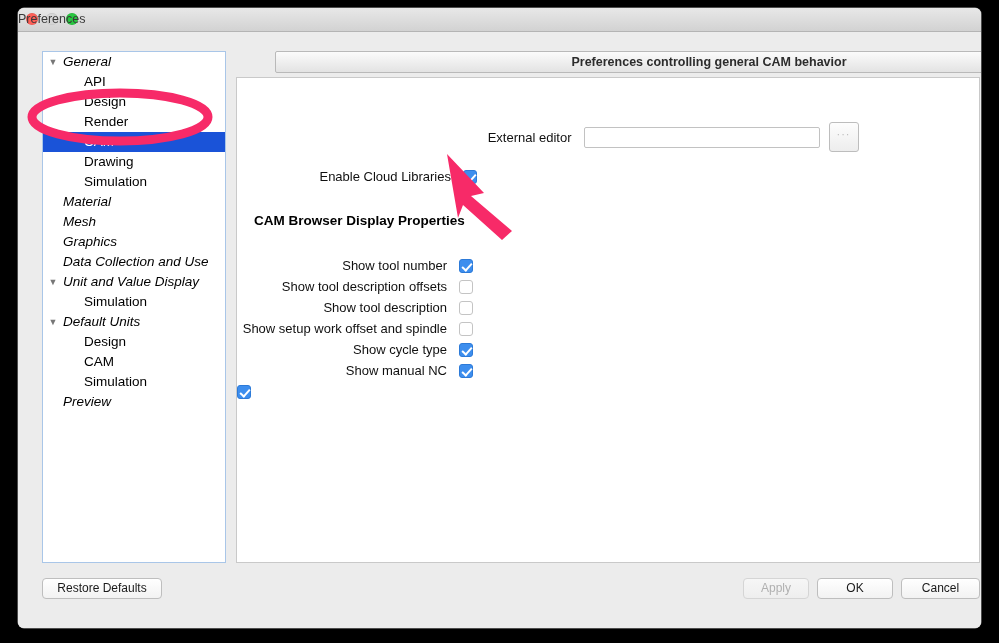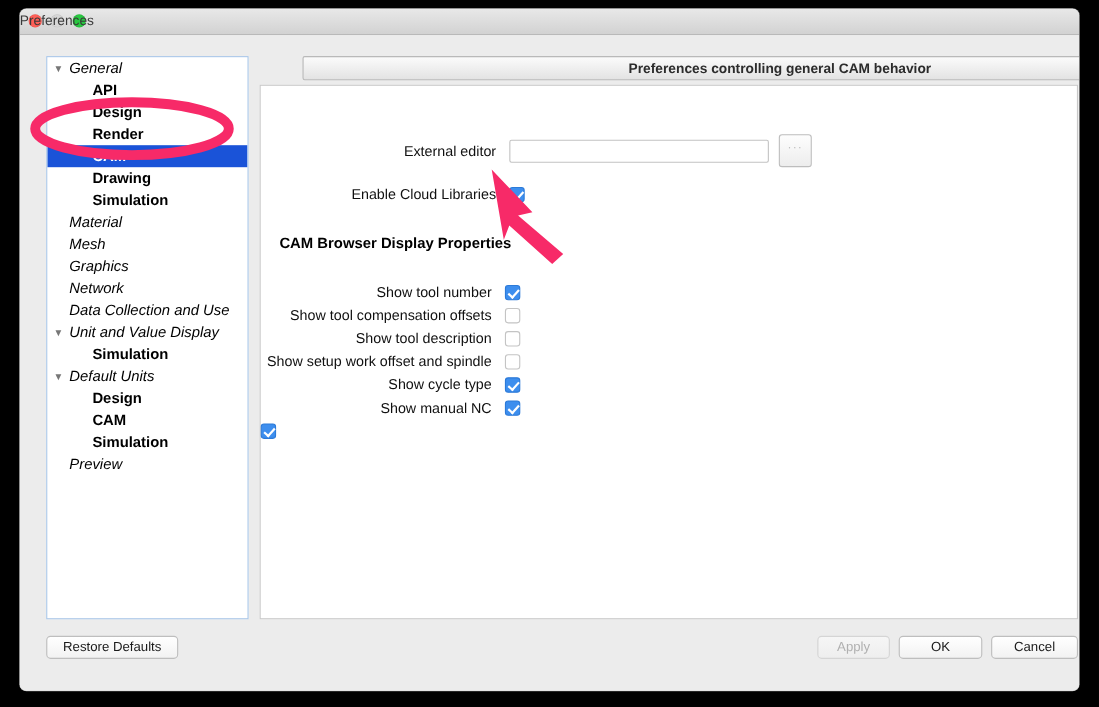--- a/index.html
+++ b/index.html
@@ -91,21 +91,21 @@
     position: absolute;
     left: 0;
     top: 0;
     width: 20px;
     text-align: center;
     font-size: 9px;
     color: #777777;
     line-height: 20px;
   }
   .lvl0 { padding-left: 20px; font-style: italic; }
-  .lvl1 { padding-left: 41px; font-weight: bold; }
+  .lvl1 { padding-left: 41px; }
 
   
   #panel-header {
     position: absolute;
     left: 218px;
     top: 19px;
     width: 868px;
     height: 22px;
     background: linear-gradient(to bottom, #fbfbfb 0%, #e3e3e3 100%);
     border: 1px solid #b9b9b9;
@@ -134,21 +134,21 @@
     display: flex;
     align-items: center;
   }
   .field-label {
     font-size: 13px;
     color: #101010;
     text-align: right;
     white-space: nowrap;
   }
 
-  #row-external { left: 0; top: 44px; width: 100%; }
+  #row-external { left: 0; top: 44px; width: 100%; justify-content: center; }
   #row-external .field-label { width: 226px; padding-right: 12px; }
 
   #external-input {
     width: 236px;
     height: 21px;
     border: 1px solid #c2c2c2;
     border-radius: 2px;
     background: #ffffff;
     font-family: "Liberation Sans", sans-serif;
     font-size: 12px;
@@ -277,21 +277,20 @@
         <div class="tree-row"><span class="disc">▼</span><span class="tree-label lvl0">General</span></div>
         <div class="tree-row"><span class="tree-label lvl1">API</span></div>
         <div class="tree-row"><span class="tree-label lvl1">Design</span></div>
         <div class="tree-row"><span class="tree-label lvl1">Render</span></div>
         <div class="tree-row selected"><span class="tree-label lvl1">CAM</span></div>
         <div class="tree-row"><span class="tree-label lvl1">Drawing</span></div>
         <div class="tree-row"><span class="tree-label lvl1">Simulation</span></div>
         <div class="tree-row"><span class="tree-label lvl0">Material</span></div>
         <div class="tree-row"><span class="tree-label lvl0">Mesh</span></div>
         <div class="tree-row"><span class="tree-label lvl0">Graphics</span></div>
-        <div class="tree-row"><span class="tree-label lvl0">Network</span></div>
         <div class="tree-row"><span class="tree-label lvl0">Data Collection and Use</span></div>
         <div class="tree-row"><span class="disc">▼</span><span class="tree-label lvl0">Unit and Value Display</span></div>
         <div class="tree-row"><span class="tree-label lvl1">Simulation</span></div>
         <div class="tree-row"><span class="disc">▼</span><span class="tree-label lvl0">Default Units</span></div>
         <div class="tree-row"><span class="tree-label lvl1">Design</span></div>
         <div class="tree-row"><span class="tree-label lvl1">CAM</span></div>
         <div class="tree-row"><span class="tree-label lvl1">Simulation</span></div>
         <div class="tree-row"><span class="tree-label lvl0">Preview</span></div>
       </div>
 
@@ -311,21 +310,21 @@
       </div>
 
       <div id="section-title">CAM Browser Display Properties</div>
 
       <div id="cb-list">
           <div class="cb-row">
             <div class="field-label">Show tool number</div>
             <div class="cbox on"></div>
           </div>
           <div class="cb-row">
-            <div class="field-label">Show tool compensation offsets</div>
+            <div class="field-label">Show tool description offsets</div>
             <div class="cbox off"></div>
           </div>
           <div class="cb-row">
             <div class="field-label">Show tool description</div>
             <div class="cbox off"></div>
           </div>
           <div class="cb-row">
             <div class="field-label">Show setup work offset and spindle</div>
             <div class="cbox off"></div>
           </div>

